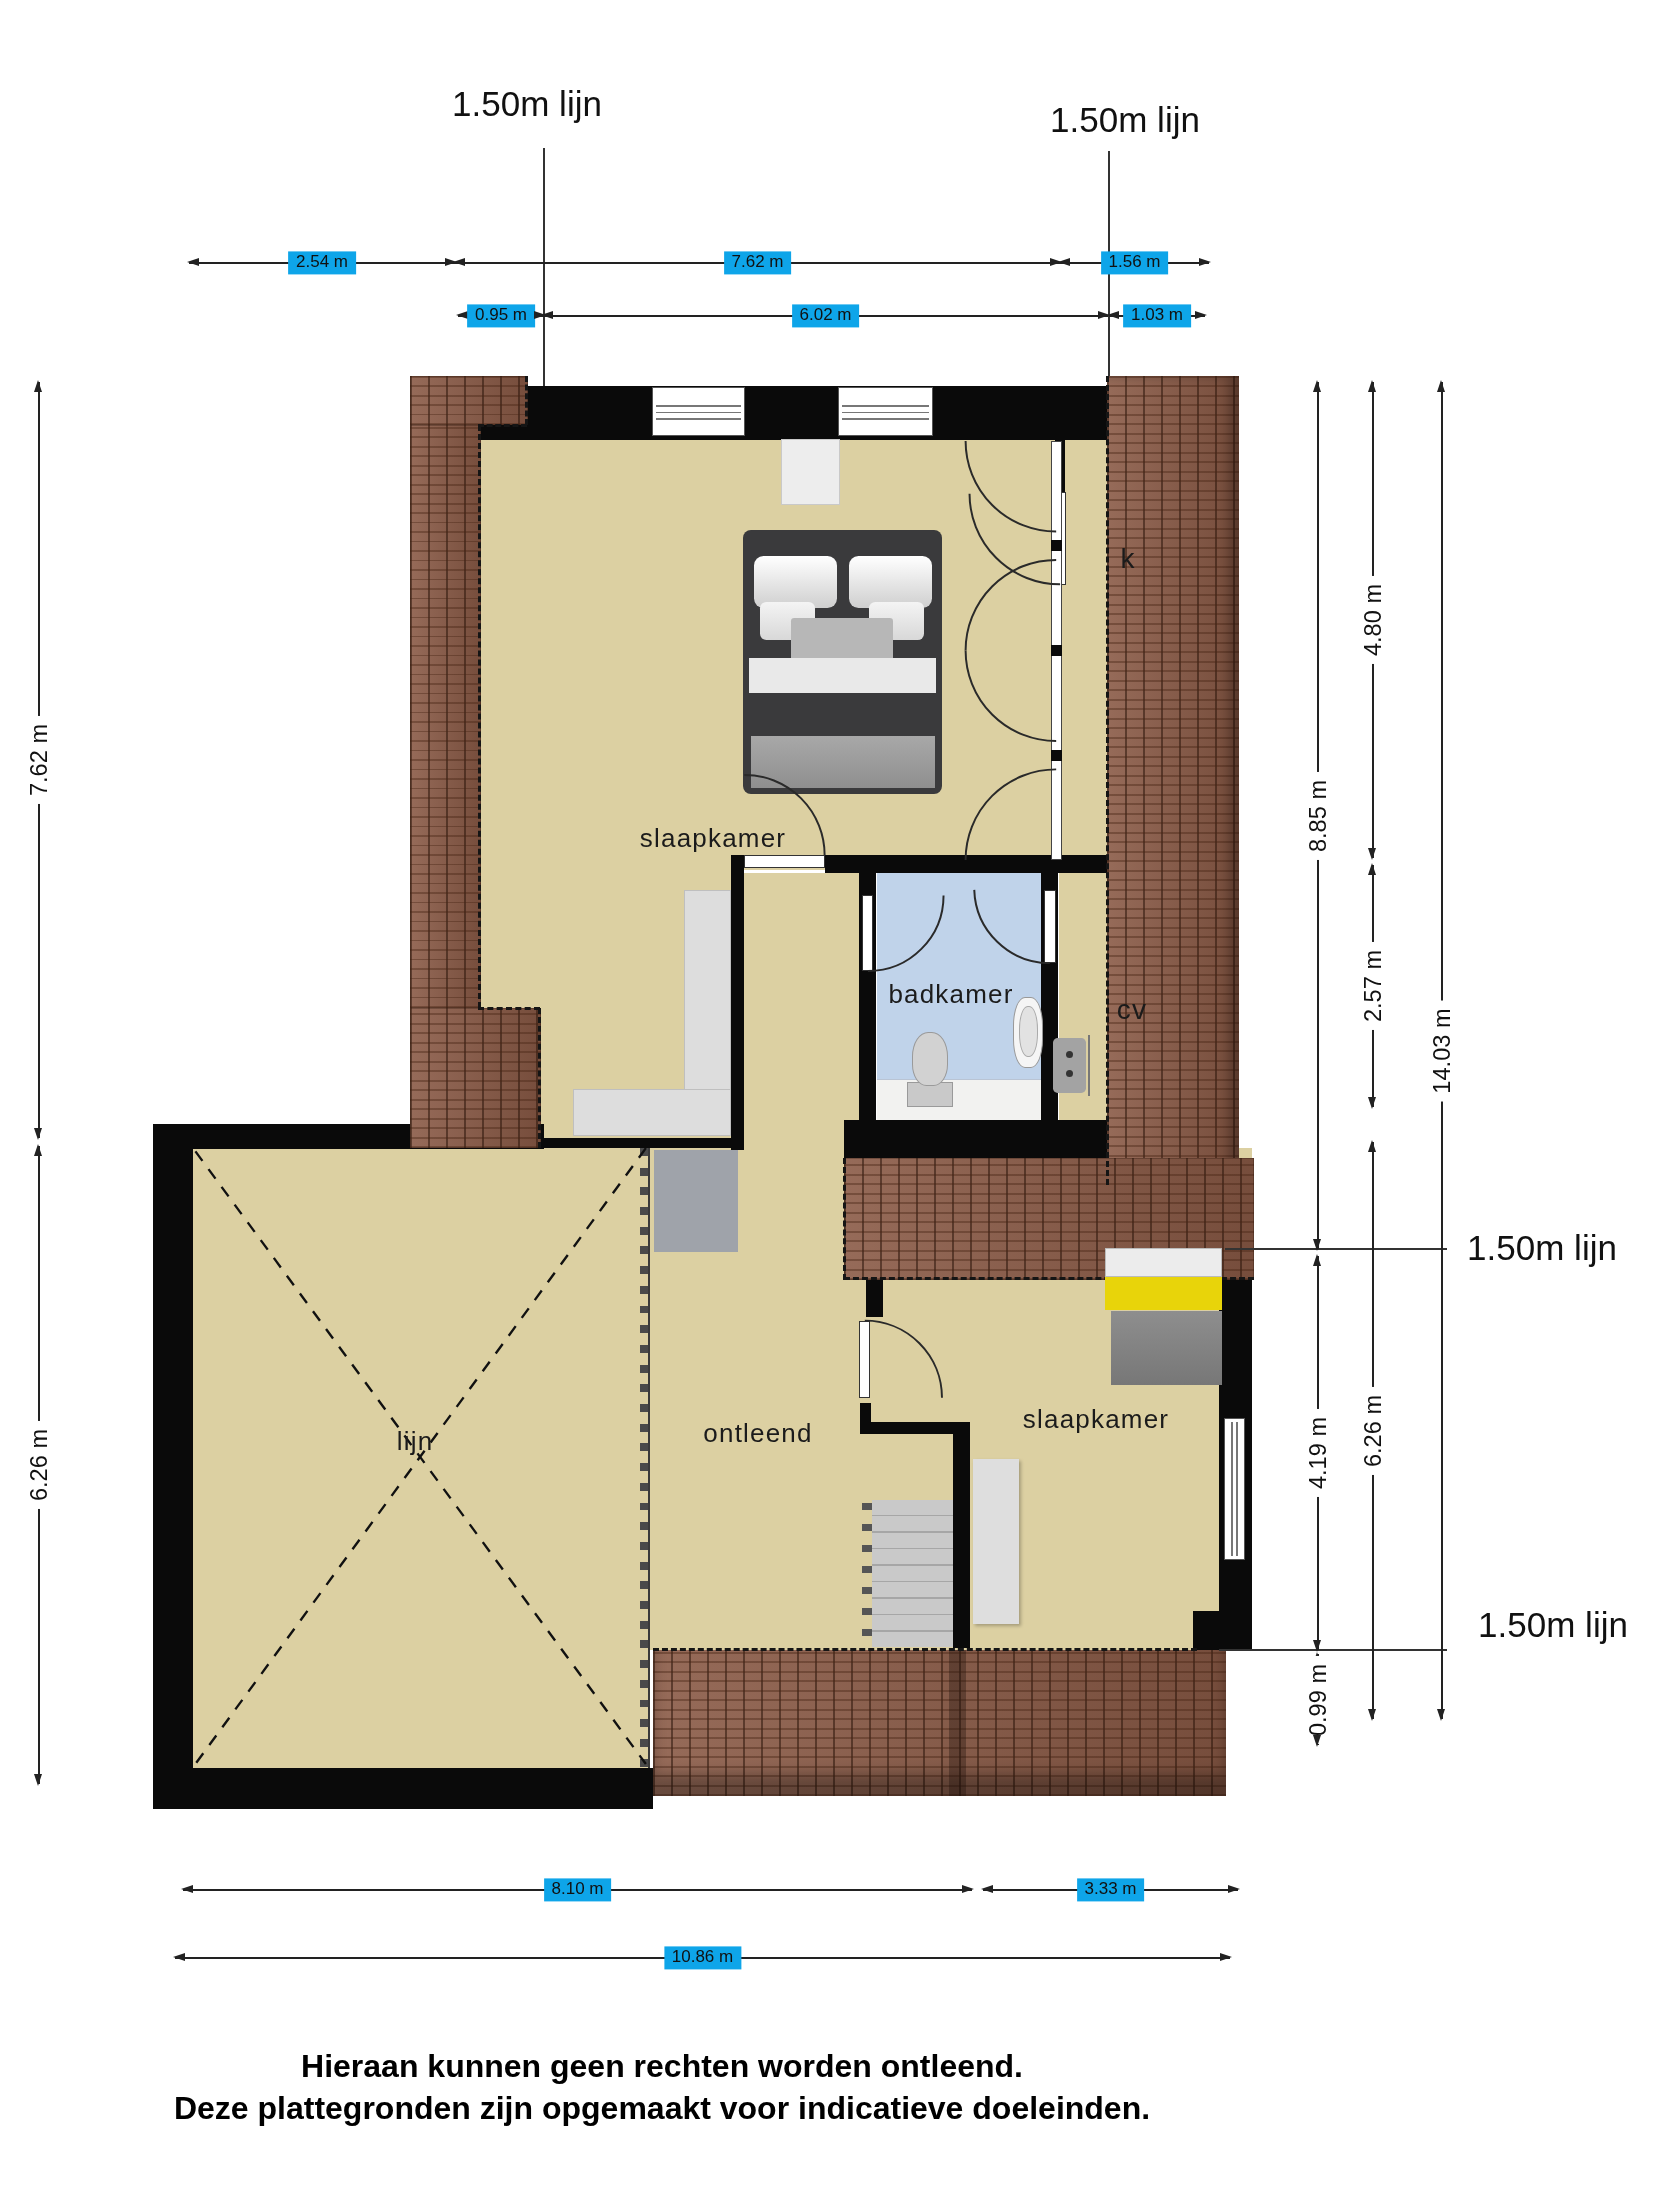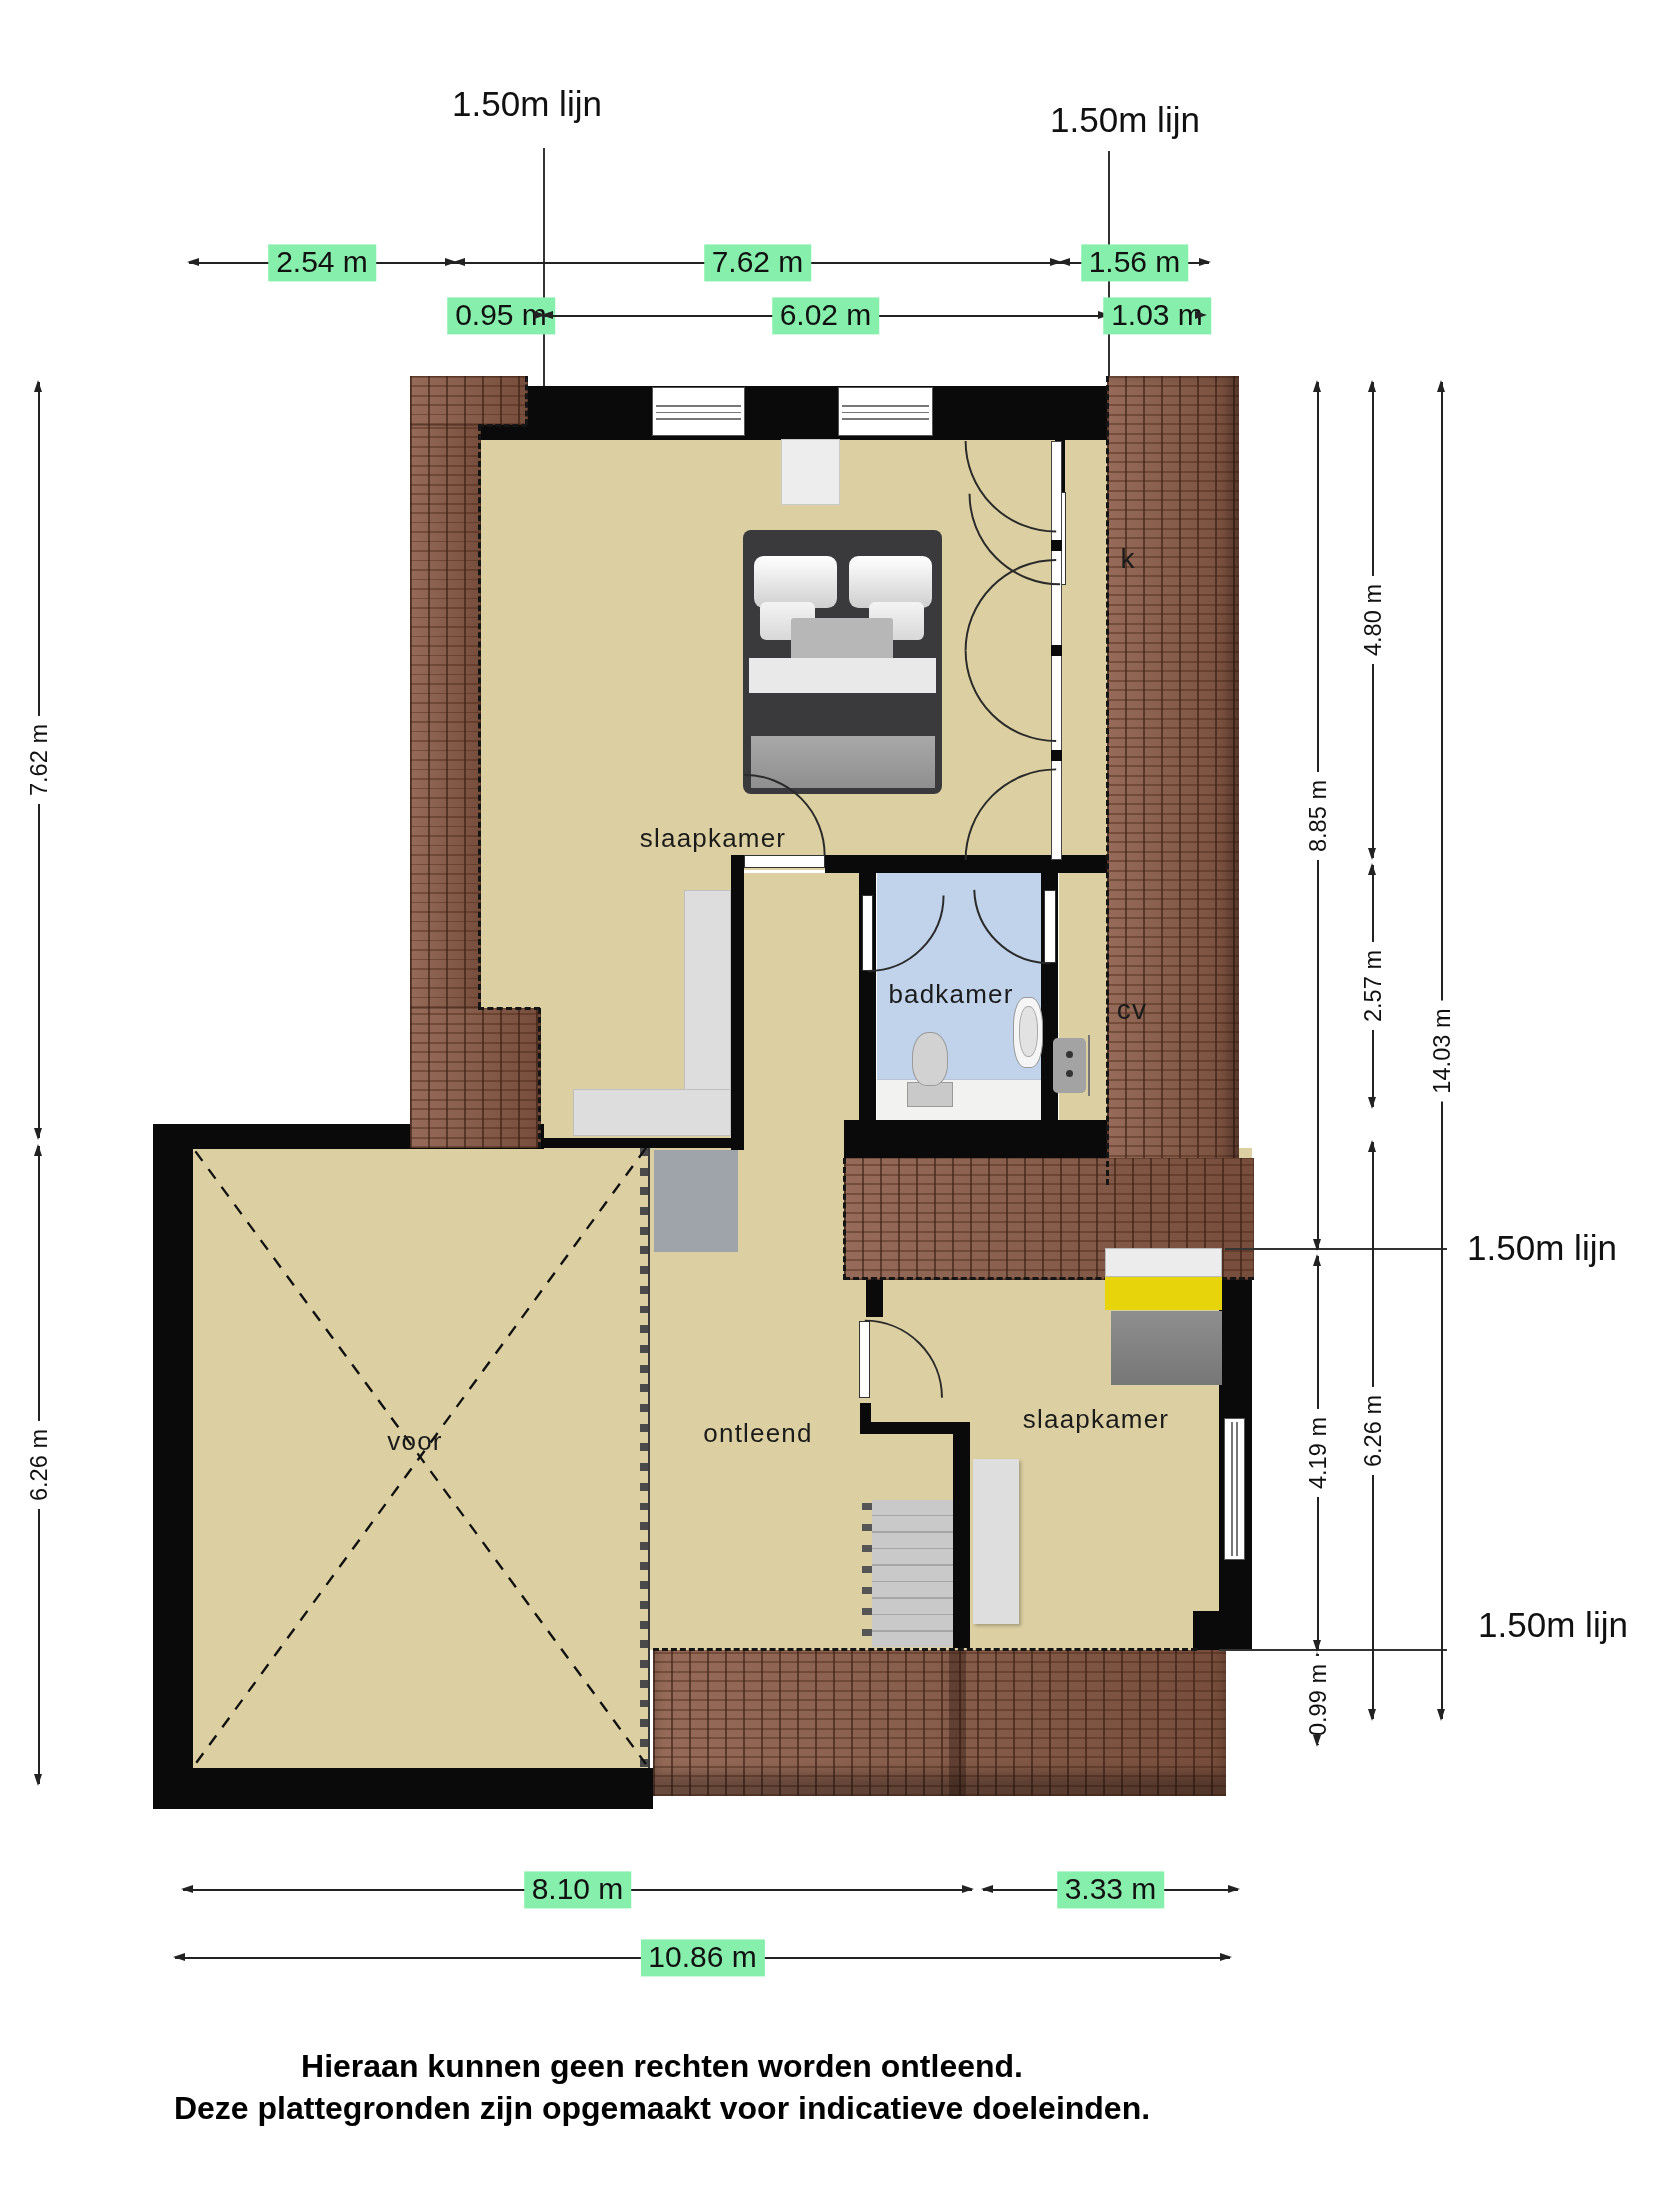--- a/index.html
+++ b/index.html
@@ -29,21 +29,21 @@
   .dimh::before{content:"";position:absolute;left:-1.6px;top:-3.9px;border-right:12.6px solid #222;
     border-top:4.7px solid transparent;border-bottom:4.7px solid transparent;}
   .dimh::after{content:"";position:absolute;right:-1.6px;top:-3.9px;border-left:12.6px solid #222;
     border-top:4.7px solid transparent;border-bottom:4.7px solid transparent;}
   .dimv{width:1.6px;}
   .dimv::before{content:"";position:absolute;top:-1.6px;left:-3.9px;border-bottom:12.6px solid #222;
     border-left:4.7px solid transparent;border-right:4.7px solid transparent;}
   .dimv::after{content:"";position:absolute;bottom:-1.6px;left:-3.9px;border-top:12.6px solid #222;
     border-left:4.7px solid transparent;border-right:4.7px solid transparent;}
   .dimtxt{position:absolute;left:50%;top:50%;transform:translate(-50%,-50%);
-    background:#86efac;color:#111;font-size:30px;padding:1.6px 7.9px;white-space:nowrap;}
+    background:#0ea5e9;color:#111;font-size:17px;padding:1.6px 7.9px;white-space:nowrap;}
   .dimtxtv{position:absolute;left:50%;top:50%;transform:translate(-50%,-50%) rotate(-90deg);
     background:#fff;color:#111;font-size:23.6px;padding:1.6px 7.9px;white-space:nowrap;}
   .thin{background:#333;}
   .disclaimer{left:79px;top:2045px;width:1166px;text-align:center;color:#000;
     font-size:32px;font-weight:bold;line-height:42px;}
 </style>
 </head>
 <body>
 
 <div class="canvas">
@@ -188,21 +188,21 @@
 
   <div class="abs linelbl" style="left:527px;top:104px;">1.50m lijn</div>
   <div class="abs linelbl" style="left:1125px;top:120px;">1.50m lijn</div>
   <div class="abs linelbl" style="left:1542px;top:1248px;">1.50m lijn</div>
   <div class="abs linelbl" style="left:1553px;top:1625px;">1.50m lijn</div>
 
   <div class="abs lbl" style="left:713px;top:838px;">slaapkamer</div>
   <div class="abs lbl" style="left:951px;top:994px;">badkamer</div>
   <div class="abs lbl" style="left:1132px;top:1010px;font-size:28px;">cv</div>
   <div class="abs lbl" style="left:1128px;top:559px;font-size:28px;">k</div>
-  <div class="abs lbl" style="left:415px;top:1441px;">voor</div>
+  <div class="abs lbl" style="left:415px;top:1441px;">lijn</div>
   <div class="abs lbl" style="left:758px;top:1433px;">ontleend</div>
   <div class="abs lbl" style="left:1096px;top:1419px;">slaapkamer</div>
 
   <div class="abs dim dimh" style="left:189px;top:262px;width:266px;">
     <span class="dimtxt">2.54 m</span>
     </div>
   <div class="abs dim dimh" style="left:455px;top:262px;width:605px;">
     <span class="dimtxt">7.62 m</span>
     </div>
   <div class="abs dim dimh" style="left:1060px;top:262px;width:149px;">

